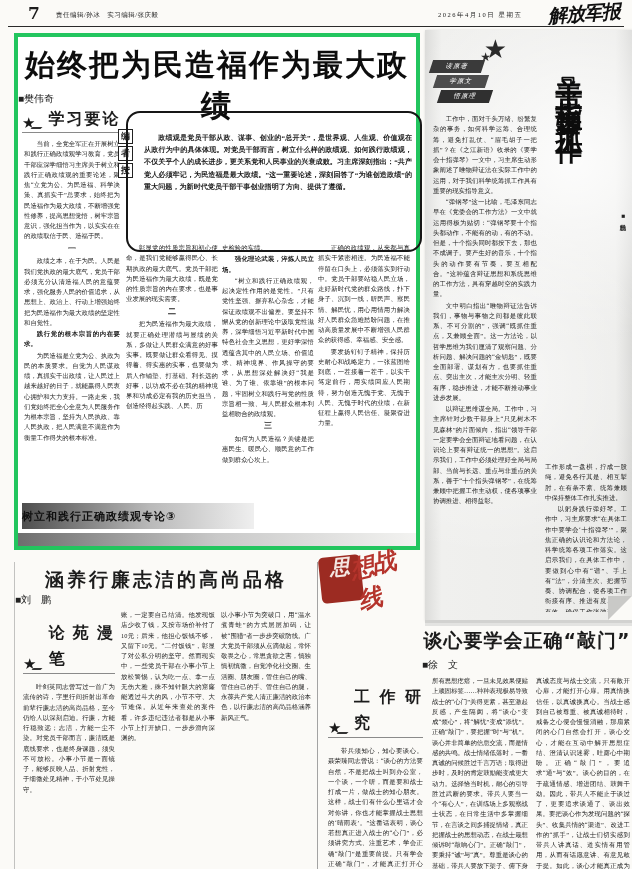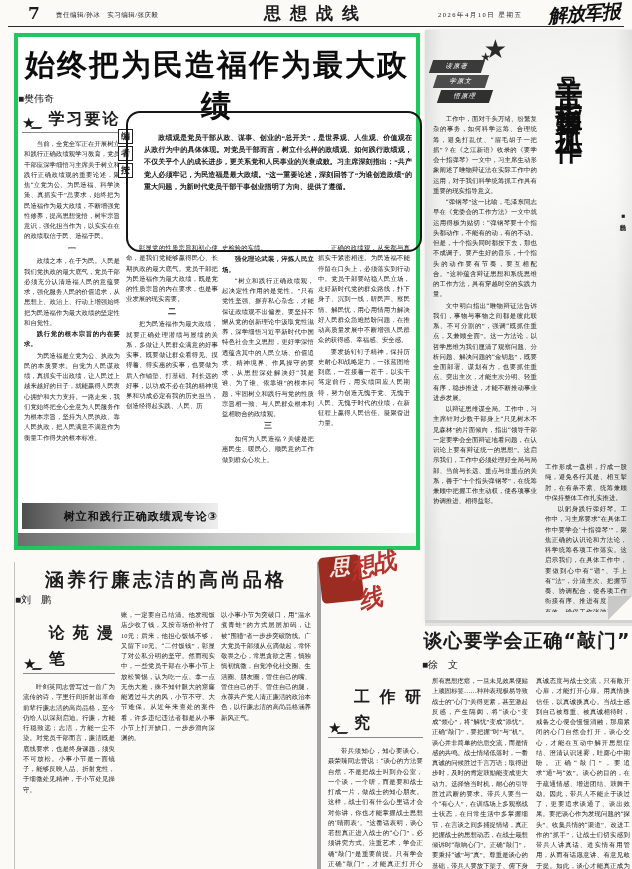--- a/index.html
+++ b/index.html
@@ -40,23 +40,23 @@
   .edbox{position:absolute;left:108px;top:74px;width:268px;height:112px;
     border:2.5px solid #161616;border-radius:14px;padding:19px 8px 6px 16px;}
   .edbox .ednote{font-weight:bold;font-size:7.1px;line-height:1.72;text-align:justify;text-indent:2em;}
   .edlabel{position:absolute;left:100px;top:92px;width:15px;}
   .edlabel span{display:block;width:13px;height:13px;margin-bottom:2px;border:1px solid #222;
     background:#fff;font-family:"DejaVu Sans",sans-serif;font-weight:bold;font-size:9px;
     line-height:13px;text-align:center;}
   .c2{left:108px;top:206px;width:92px;height:256px;}
   .c3{left:204px;top:206px;width:92px;height:296px;}
   .c4{left:300px;top:206px;width:92px;height:296px;}
-  .seriesbar{position:absolute;left:4px;top:466px;width:196px;height:26px;
+  .seriesbar{position:absolute;left:4px;top:466px;width:232px;height:26px;
     background:linear-gradient(90deg,#4e4e4e,#b9b9b9 55%,#efefef);
-    display:flex;align-items:center;justify-content:flex-end;}
+    display:flex;align-items:center;justify-content:flex-start;}
   .seriesbar span{font-family:"DejaVu Sans",sans-serif;font-weight:bold;font-size:11px;
     letter-spacing:1px;color:#101010;}
   .bottomgrad{position:absolute;left:0;bottom:0;width:100%;height:13px;
     background:linear-gradient(90deg,#6e6e6e,#c9c9c9 50%,#f3f3f1);}
   
   .scroll{position:absolute;left:425px;top:30px;width:207px;height:590px;
     background:
       radial-gradient(circle at 72% 22%, rgba(255,255,255,.85), rgba(255,255,255,0) 38%),
       radial-gradient(circle at 30% 60%, rgba(255,255,255,.6), rgba(255,255,255,0) 45%),
       linear-gradient(90deg,#dcdcda,#f0f0ee 8%,#ececea 92%,#d8d8d6);
@@ -72,21 +72,21 @@
   .scol-r{position:absolute;left:120px;top:432px;width:82px;height:150px;}
   .badge{position:absolute;left:6px;top:8px;width:74px;height:70px;}
   .badge .bstar{position:absolute;right:-2px;top:-4px;font-size:26px;color:#2a2a2a;}
   .badge .bstar2{position:absolute;right:14px;top:12px;font-size:12px;color:#2a2a2a;}
   .bk{position:absolute;left:0;width:52px;height:13px;background:#3a3a3a;transform:skewX(-18deg);
     color:#fff;font-size:6.5px;line-height:13px;text-align:center;letter-spacing:1px;
     font-family:"DejaVu Sans",sans-serif;}
   .bk1{top:22px;} .bk2{top:37px;left:4px;background:#4c4c4c;} .bk3{top:52px;left:8px;background:#303030;}
   
   .essay{position:absolute;left:14px;top:562px;width:302px;height:307px;
-    border-left:1px solid #c2c2c0;border-right:4px solid #a3a3a3;overflow:hidden;}
+    border-left:1px solid #c2c2c0;border-right:1px solid #a3a3a3;overflow:hidden;}
   .essay-title{margin-top:5px;text-align:center;font-family:"DejaVu Sans",sans-serif;
     font-weight:900;font-size:19px;letter-spacing:3px;}
   .ecols{position:absolute;left:0;top:48px;right:0;bottom:0;}
   .ecolA{position:absolute;left:8px;top:0;width:92px;height:256px;}
   .ecolA .kick{margin-top:10px;margin-bottom:8px;}
   .ecolB{position:absolute;left:106px;top:0;width:94px;height:256px;}
   .ecolC{position:absolute;left:206px;top:0;width:90px;height:256px;}
   
   .stamp{position:absolute;left:320px;top:546px;width:84px;height:72px;}
   .stamp .sq{position:absolute;left:0;top:10px;width:42px;height:46px;background:#9c2b22;
@@ -103,21 +103,20 @@
   .tcolA .kick{margin-top:8px;margin-bottom:8px;}
   .tcolB{position:absolute;left:110px;top:50px;width:96px;height:193px;}
   .tcolC{position:absolute;left:214px;top:50px;width:94px;height:193px;}
 </style>
 </head>
 <body>
 
 <div class="hdr">
   <div class="pagenum">7</div>
   <div class="editors">责任编辑/孙冰　实习编辑/张庆毅</div>
-  <div class="secttitle">思想战线</div>
   <div class="dateline">2026年4月10日 星期五</div>
   <div class="masthead">解放军报</div>
   <div class="hdr-rule"></div>
 </div>
 
 <div class="mainbox">
   <div class="main-title">始终把为民造福作为最大政绩</div>
   <div class="byline main-byline">■樊伟奇</div>
 
   <div class="kicker kick1">

